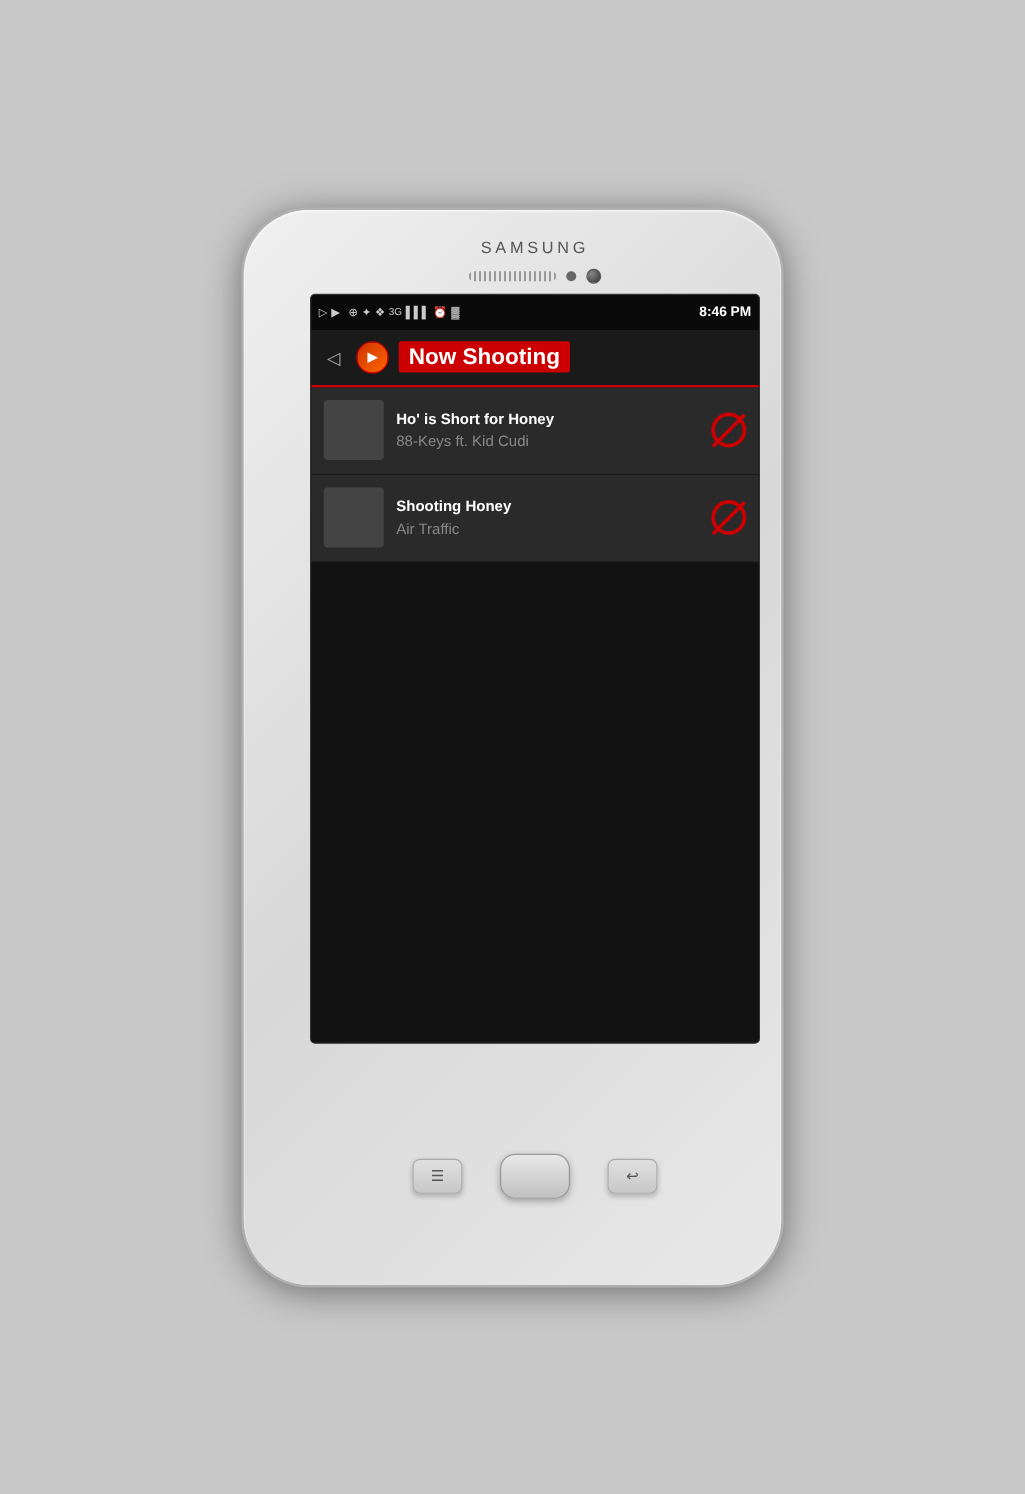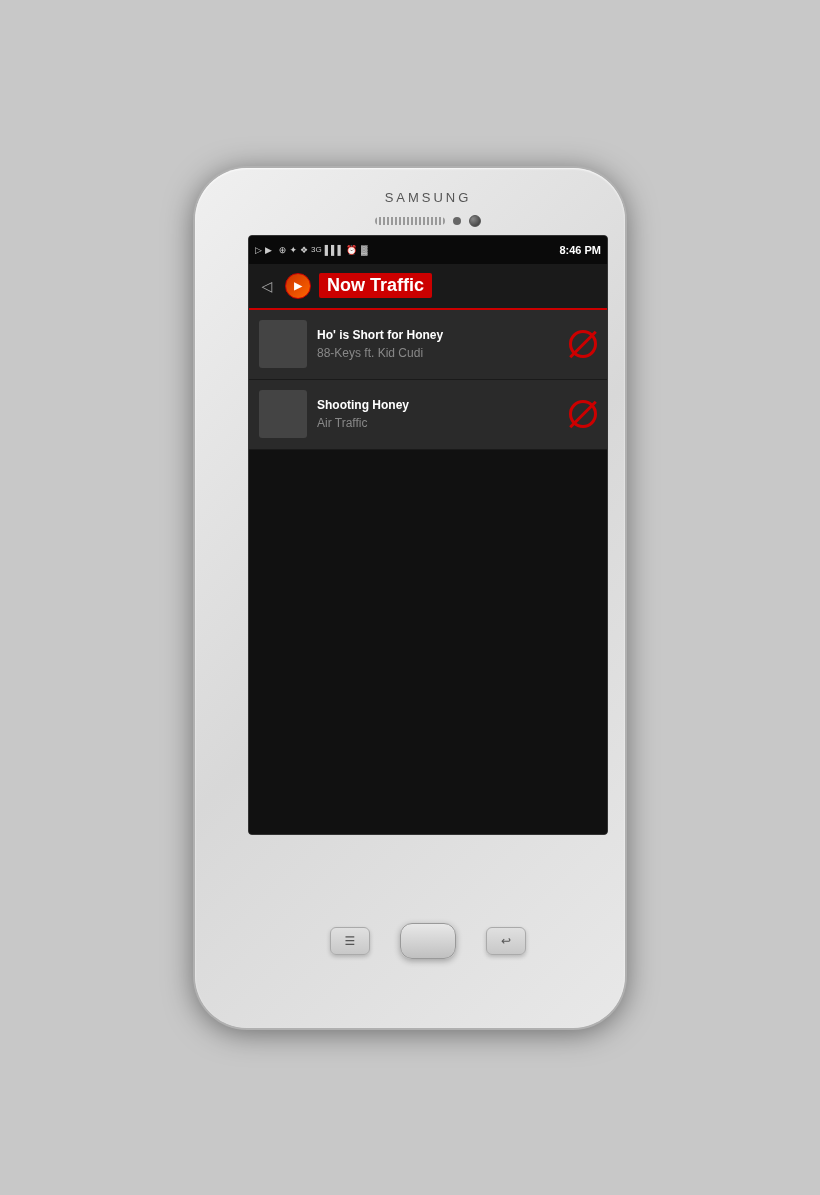--- a/index.html
+++ b/index.html
@@ -325,21 +325,21 @@
         </div>
       </div>
 
       <div class="header-bar">
         <div class="nav-back">
           <span>◁</span>
         </div>
         <div class="app-logo">
           <span>▶</span>
         </div>
-        <div class="header-title">Now Traffic</div>
+        <div class="header-title">Now Shooting</div>
       </div>
 
       <div class="song-list">
 
         <div class="song-item">
           <div class="song-thumb"></div>
           <div class="song-info">
             <span class="song-title">Ho' is Short for Honey</span>
             <span class="song-artist">88-Keys ft. Kid Cudi</span>
           </div>

